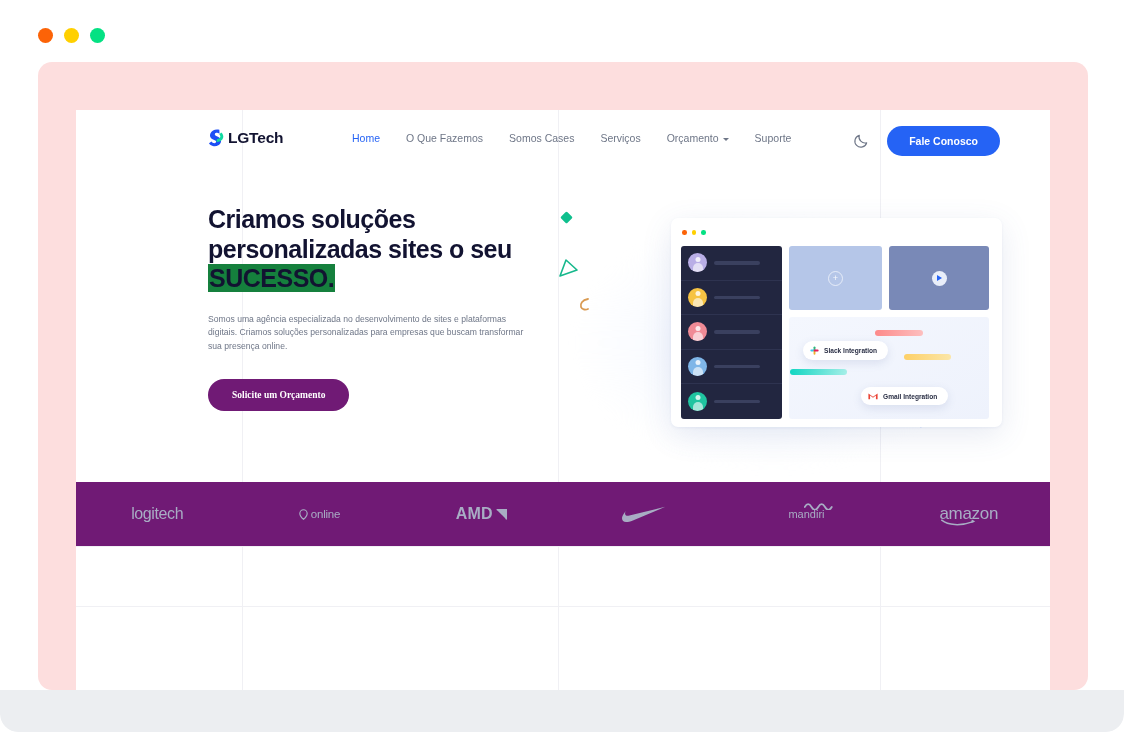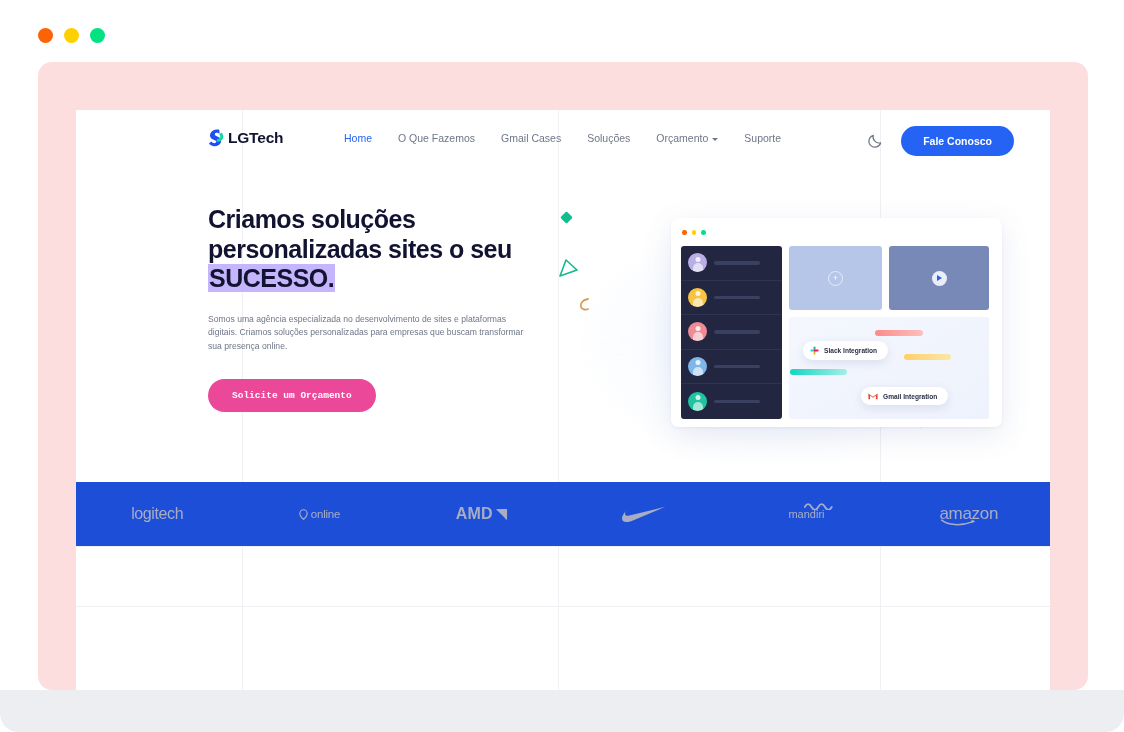--- a/index.html
+++ b/index.html
@@ -81,64 +81,64 @@
     letter-spacing: -0.2px;
   }
   .nav-links {
     position: absolute; left: 268px; top: 22px;
     display: flex; align-items: center; gap: 26px;
   }
   .nav-link {
     font-size: 10.5px; color: #6E7687; white-space: nowrap;
     cursor: pointer;
   }
-  .nav-link.active { color: #2563F5; }
+  .nav-link.active { color: #2563F5; margin-left: 8px; }
   .nav-link .caret {
     display: inline-block; margin-left: 4px;
     border-left: 3px solid transparent; border-right: 3px solid transparent;
     border-top: 3.6px solid #6E7687;
     vertical-align: middle;
   }
   .nav-right {
-    position: absolute; right: 36px; top: 16px;
+    position: absolute; right: 50px; top: 16px;
     display: flex; align-items: center; gap: 18px;
   }
   .moon-btn { width: 16px; height: 16px; cursor: pointer; display: block; }
   .cta-nav {
     background: #2563F5; color: #fff;
     font-size: 10.5px; font-weight: 600;
     border: none; border-radius: 20px;
     padding: 9px 22px; cursor: pointer;
     white-space: nowrap;
     font-family: "Liberation Sans", sans-serif;
   }
 
   
   .hero-left { position: absolute; left: 132px; top: 95px; width: 330px; }
   .eyebrow { font-size: 9.5px; color: #515A6E; margin-bottom: 14px; }
   .h1 {
     font-size: 25px; line-height: 29.5px; font-weight: 700;
     color: #121331; letter-spacing: -0.5px;
   }
   .hl {
-    background: #c4b5fd; box-shadow: 0 0 0 0 #8FF2E4;
+    background: #15803d; box-shadow: 0 0 0 0 #8FF2E4;
     padding: 0 1px;
     margin-top: 6px;
   }
   .lede {
     margin-top: 19px; font-size: 8.6px; line-height: 13.5px;
     color: #6E7687; width: 318px;
   }
   .cta-main {
     margin-top: 26px;
-    background: #ec4899; color: #fff;
+    background: #701a75; color: #fff;
     font-size: 9.5px; font-weight: 600;
     border: none; border-radius: 20px;
     padding: 11px 24px; cursor: pointer;
-    font-family: Liberation Mono, monospace;
+    font-family: Liberation Serif, serif;
   }
   .fineprint { margin-top: 20px; font-size: 8.6px; color: #6E7687; }
 
   
   .hero-art { position: absolute; left: 482px; top: 80px; width: 460px; height: 330px; }
   .glow {
     position: absolute; left: 18px; top: 28px;
     width: 395px; height: 250px;
     background: radial-gradient(ellipse at 50% 50%, rgba(214,226,255,.55) 0%, rgba(236,242,255,.3) 45%, rgba(255,255,255,0) 72%);
     border-radius: 50%;
@@ -213,21 +213,21 @@
   .d-diamond { left: 4px; top: 23px; width: 9px; height: 9px; background: #0FBF8D; transform: rotate(45deg); border-radius: 1.5px; }
   .d-tri { left: 0px; top: 68px; }
   .d-c  { left: 20px; top: 107px; }
   .d-spark-big { left: 353px; top: 218px; }
   .d-spark-sm  { left: 374px; top: 226px; }
 
   
   .logos {
     position: absolute; left: 0; top: 372px;
     width: 974px; height: 64px;
-    background: #1d4ed8;
+    background: #701a75;
     display: flex; align-items: center;
   }
   .logo {
     flex: 1; display: flex; align-items: center; justify-content: center;
     color: #A8ADC4;
   }
   .logo-logitech { font-size: 16px; letter-spacing: -0.4px; font-weight: 400; color: #A8ADC4; }
   .logo-dropcam { font-size: 11.5px; font-weight: 500; letter-spacing: -0.2px; display: flex; align-items: center; gap: 3px; color: #A8ADC4; }
   .logo-amd { font-size: 16px; font-weight: 700; letter-spacing: 0.2px; display: flex; align-items: center; gap: 2px; color: #A8ADC4; }
   .logo-mandiri { font-size: 11px; color: #A8ADC4; position: relative; }
@@ -262,22 +262,22 @@
         <svg class="brand-mark" viewBox="0 0 22 24">
           <path d="M16.5 2.2c-4.8-1.3-9.4.6-11.2 4.3-1.5 3.1-.3 6.2 2.6 7.6l3.4 1.7c1 .5 1.3 1.4.9 2.2-.5 1-1.9 1.4-3.3 1-1-.3-1.8-.9-2.3-1.8l-3.2 2.1c1 1.8 2.7 3 4.9 3.5 4.3 1 8.4-.9 9.9-4.1 1.4-3-.1-5.9-2.9-7.3L12 9.7c-1.1-.6-1.5-1.4-1.1-2.3.5-1.1 2.1-1.6 3.8-1.1.8.2 1.5.6 2 1.2z" fill="#1D4FF5"></path>
           <path d="M18.8 5.6c2.2 1.6 3.2 4.2 2.5 6.8-.9 3.4-4.5 5.6-8.4 5.2l.6-3.7c2 .2 3.8-.8 4.2-2.4.3-1.2-.2-2.4-1.3-3.2z" fill="#0FD9A0"></path>
         </svg>
         <span class="brand-name">LGTech</span>
       </div>
 
       <div class="nav-links">
         <span class="nav-link active">Home</span>
         <span class="nav-link">O Que Fazemos</span>
-        <span class="nav-link">Gmail Cases</span>
-        <span class="nav-link">Soluções</span>
+        <span class="nav-link">Somos Cases</span>
+        <span class="nav-link">Serviços</span>
         <span class="nav-link"><span>Orçamento</span><i class="caret"></i></span>
         <span class="nav-link">Suporte</span>
       </div>
 
       <div class="nav-right">
         <svg class="moon-btn" viewBox="0 0 24 24">
           <path d="M20.5 14.6A9 9 0 0 1 9.4 3.5a9 9 0 1 0 11.1 11.1z" fill="none" stroke="#6E7687" stroke-width="1.7" stroke-linejoin="round"></path>
         </svg>
         <button class="cta-nav">Fale Conosco</button>
       </div>

